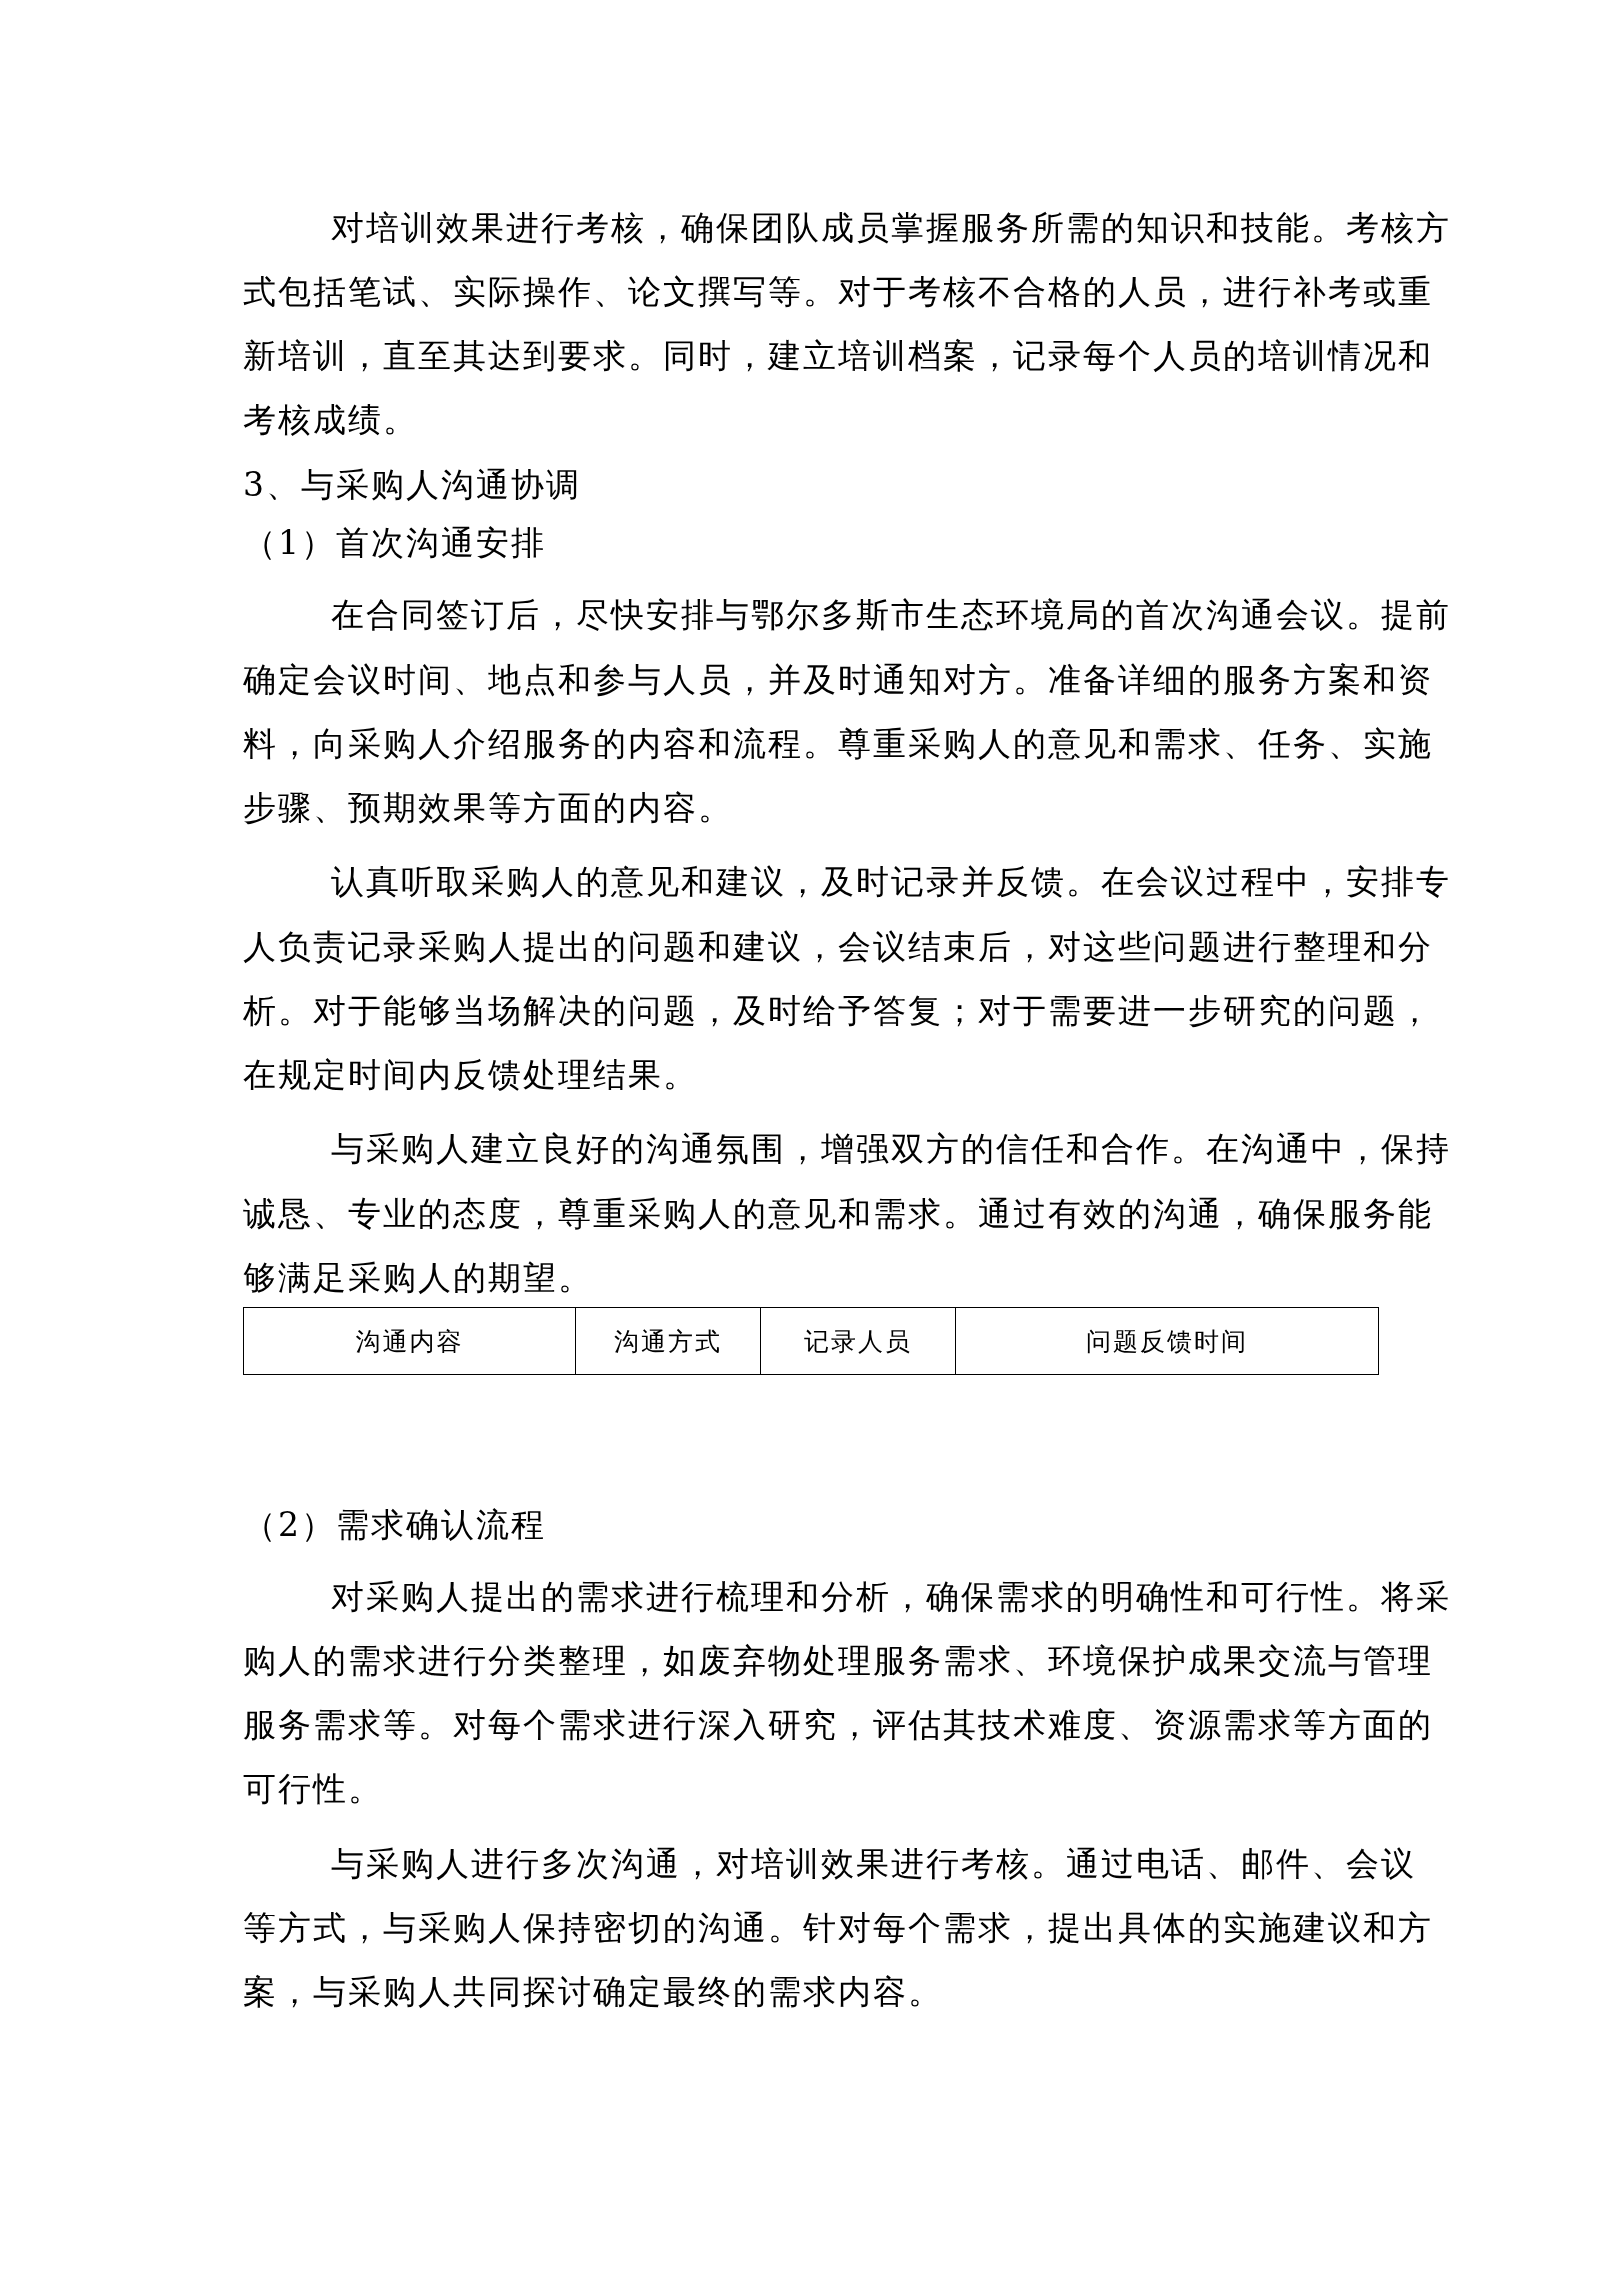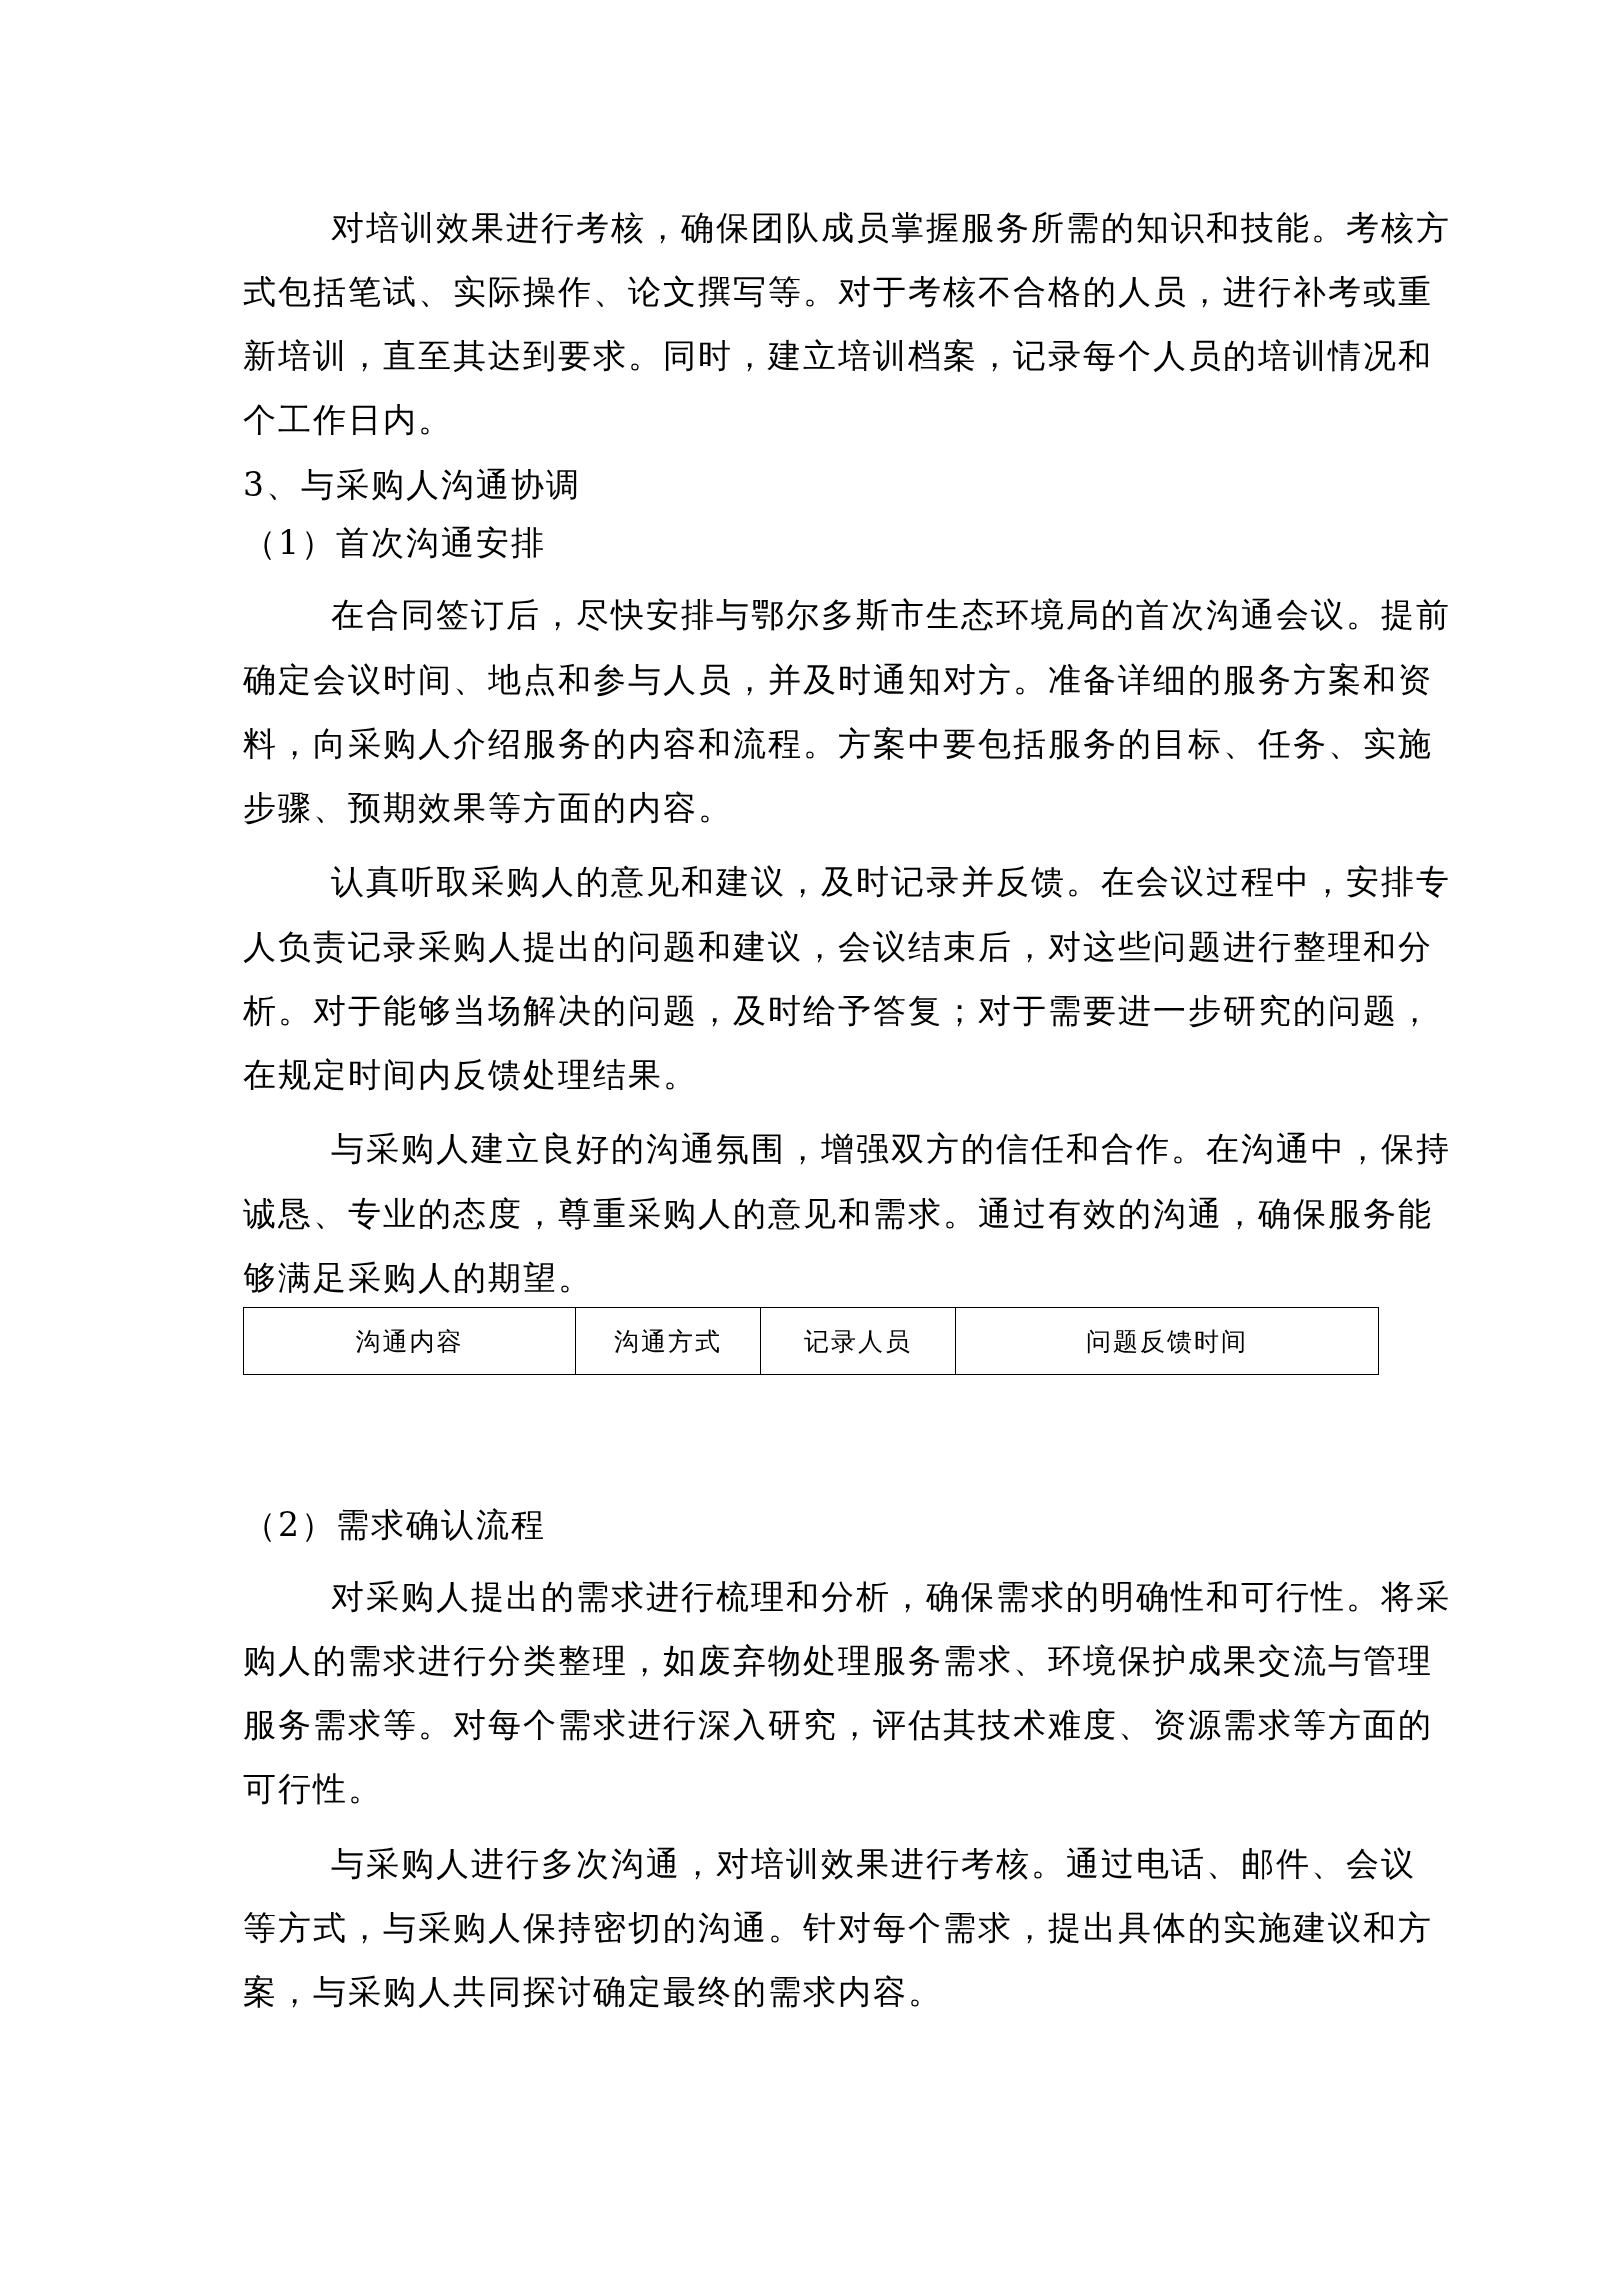--- a/index.html
+++ b/index.html
@@ -13,29 +13,29 @@
        font-size: 25px; font-weight: normal; letter-spacing: 2px; }
 </style>
 </head>
 <body>
 
 <div class="page">
 
   <div class="line indent" style="top:208px">对培训效果进行考核，确保团队成员掌握服务所需的知识和技能。考核方</div>
   <div class="line" style="top:272px">式包括笔试、实际操作、论文撰写等。对于考核不合格的人员，进行补考或重</div>
   <div class="line" style="top:336px">新培训，直至其达到要求。同时，建立培训档案，记录每个人员的培训情况和</div>
-  <div class="line" style="top:400px">个工作日内。</div>
+  <div class="line" style="top:400px">考核成绩。</div>
 
   <div class="line" style="top:465px">3、与采购人沟通协调</div>
 
   <div class="line" style="top:523px">（1）首次沟通安排</div>
 
   <div class="line indent" style="top:595px">在合同签订后，尽快安排与鄂尔多斯市生态环境局的首次沟通会议。提前</div>
   <div class="line" style="top:660px">确定会议时间、地点和参与人员，并及时通知对方。准备详细的服务方案和资</div>
-  <div class="line" style="top:724px">料，向采购人介绍服务的内容和流程。方案中要包括服务的目标、任务、实施</div>
+  <div class="line" style="top:724px">料，向采购人介绍服务的内容和流程。尊重采购人的意见和需求、任务、实施</div>
   <div class="line" style="top:788px">步骤、预期效果等方面的内容。</div>
 
   <div class="line indent" style="top:862px">认真听取采购人的意见和建议，及时记录并反馈。在会议过程中，安排专</div>
   <div class="line" style="top:927px">人负责记录采购人提出的问题和建议，会议结束后，对这些问题进行整理和分</div>
   <div class="line" style="top:991px">析。对于能够当场解决的问题，及时给予答复；对于需要进一步研究的问题，</div>
   <div class="line" style="top:1055px">在规定时间内反馈处理结果。</div>
 
   <div class="line indent" style="top:1129px">与采购人建立良好的沟通氛围，增强双方的信任和合作。在沟通中，保持</div>
   <div class="line" style="top:1194px">诚恳、专业的态度，尊重采购人的意见和需求。通过有效的沟通，确保服务能</div>
   <div class="line" style="top:1258px">够满足采购人的期望。</div>

